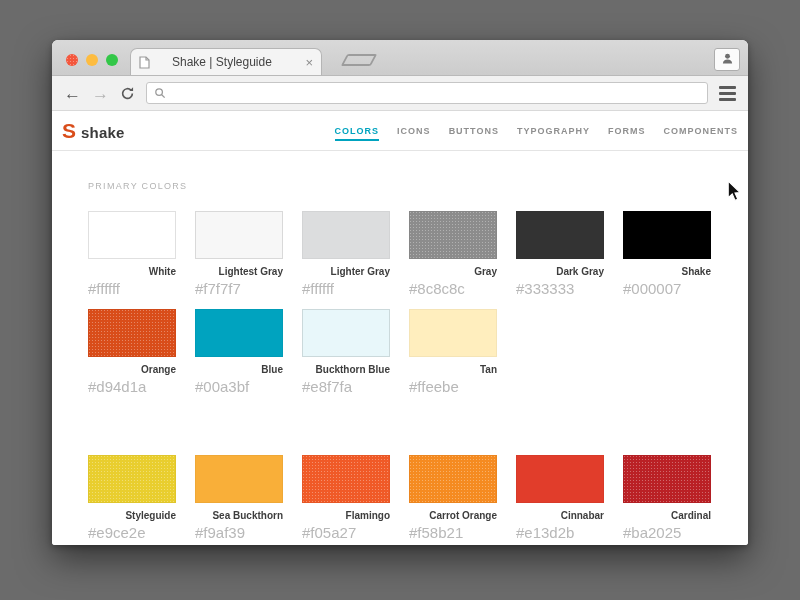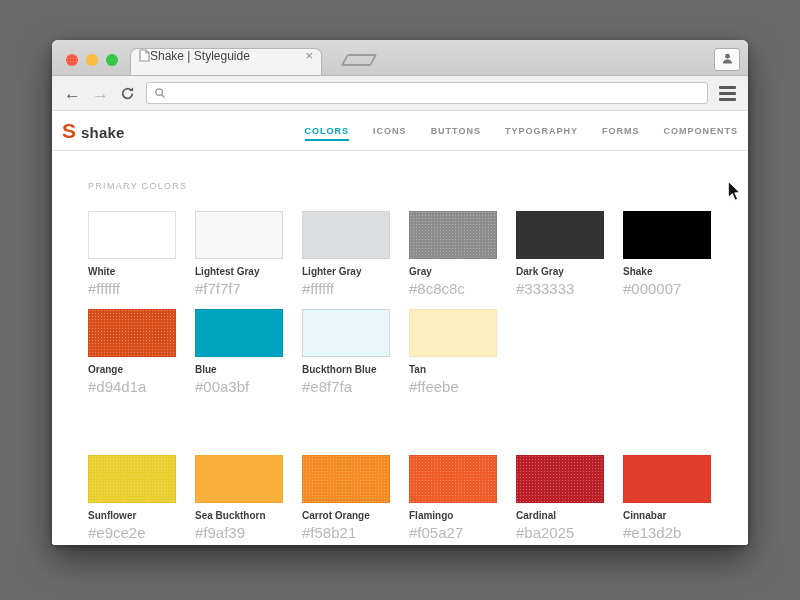--- a/index.html
+++ b/index.html
@@ -28,21 +28,21 @@
   .traffic { position: absolute; left: 14px; top: 14px; display: flex; gap: 8px; }
   .light { width: 12px; height: 12px; border-radius: 50%; display: inline-block; cursor: default; }
   .light.red    { background: #f4573d; background-image: radial-gradient(rgba(255,255,255,0.35) 0.7px, transparent 1px); background-size: 3px 3px; }
   .light.yellow { background: #fdbc40; }
   .light.green  { background: #33c748; }
 
   .tab {
     position: absolute; left: 78px; bottom: 0; width: 192px; height: 27px;
     background: #f4f4f4; border: 1px solid #b5b5b5; border-bottom: none;
     border-radius: 7px 7px 0 0;
-    display: flex; padding: 0 8px; gap: 0;
+    display: flex; align-items: center; padding: 0 8px; gap: 22px;
   }
   .tab-title { font-size: 12px; color: #444; flex: 1; white-space: nowrap; overflow: hidden; }
   .tab-close { font-size: 13px; color: #8b8b8b; cursor: default; line-height: 1; }
   .favicon { display: inline-flex; }
 
   .newtab-stub {
     position: absolute; left: 292px; bottom: 9px; width: 30px; height: 12px;
     border: 2px solid #9c9c9c; border-radius: 2px; transform: skewX(-28deg);
     background: transparent;
   }
@@ -80,21 +80,21 @@
     padding: 0 10px 0 10px; border-bottom: 1px solid #e4e4e4; background: #fff;
   }
   .brand { display: flex; align-items: baseline; gap: 5px; }
   .brand-logo {
     color: #d94d1a; font-weight: 800; font-size: 21px; line-height: 1;
     background-image: radial-gradient(rgba(255,255,255,0.25) 0.6px, transparent 1px);
     background-size: 3px 3px;
   }
   .brand-name { color: #3a3a3a; font-weight: 600; font-size: 15px; letter-spacing: 0.2px; }
 
-  .site-nav { margin-left: auto; display: flex; align-items: center; gap: 24px; height: 100%; }
+  .site-nav { margin-left: auto; display: flex; align-items: center; gap: 18px; height: 100%; }
   .nav-item {
     position: relative; font-size: 9px; font-weight: 700; letter-spacing: 1px;
     color: #8f8f8f; text-decoration: none; display: flex; align-items: center; height: 100%;
     cursor: pointer;
   }
   .nav-item.active { color: #00a3bf; }
   .nav-item.active::after {
     content: ""; position: absolute; left: 0; right: 0; bottom: 9px; height: 2px; background: #00a3bf;
   }
 
@@ -112,21 +112,21 @@
   .swatch-card { width: 88px; }
   .swatch-block {
     height: 48px; margin-bottom: 7px;
     box-shadow: inset 0 0 0 1px rgba(0,0,0,0.04);
   }
   .swatch-block.bordered { box-shadow: inset 0 0 0 1px rgba(0,0,0,0.12); }
   .swatch-block.textured {
     background-image: radial-gradient(rgba(255,255,255,0.32) 0.7px, transparent 1px);
     background-size: 3px 3px;
   }
-  .swatch-name { font-size: 10px; font-weight: 700; color: #3d3d3d; margin-bottom: 3px; }
+  .swatch-name { font-size: 10px; font-weight: 700; color: #3d3d3d; margin-bottom: 3px; text-align: right; }
   .swatch-hex { font-size: 15px; color: #b8b8b8; }
 
   
   .cursor { position: absolute; left: 726px; top: 180px; z-index: 50; pointer-events: none; }
 </style>
 </head>
 <body>
 
 <div class="desktop">
 
@@ -257,47 +257,47 @@
                 <div class="swatch-block" style="background-color: rgb(255, 238, 190);"></div>
                 <div class="swatch-name">Tan</div>
                 <div class="swatch-hex">#ffeebe</div>
               </div>
             </div>
           </section>
           <section class="color-section">
             <div class="swatch-grid">
               <div class="swatch-card">
                 <div class="swatch-block textured" style="background-color: rgb(233, 206, 46);"></div>
-                <div class="swatch-name">Sunflower</div>
+                <div class="swatch-name">Styleguide</div>
                 <div class="swatch-hex">#e9ce2e</div>
               </div>
               <div class="swatch-card">
                 <div class="swatch-block" style="background-color: rgb(249, 175, 57);"></div>
                 <div class="swatch-name">Sea Buckthorn</div>
                 <div class="swatch-hex">#f9af39</div>
               </div>
               <div class="swatch-card">
+                <div class="swatch-block textured" style="background-color: rgb(240, 90, 39);"></div>
+                <div class="swatch-name">Flamingo</div>
+                <div class="swatch-hex">#f05a27</div>
+              </div>
+              <div class="swatch-card">
                 <div class="swatch-block textured" style="background-color: rgb(245, 139, 33);"></div>
                 <div class="swatch-name">Carrot Orange</div>
                 <div class="swatch-hex">#f58b21</div>
               </div>
               <div class="swatch-card">
-                <div class="swatch-block textured" style="background-color: rgb(240, 90, 39);"></div>
-                <div class="swatch-name">Flamingo</div>
-                <div class="swatch-hex">#f05a27</div>
+                <div class="swatch-block" style="background-color: rgb(225, 61, 43);"></div>
+                <div class="swatch-name">Cinnabar</div>
+                <div class="swatch-hex">#e13d2b</div>
               </div>
               <div class="swatch-card">
                 <div class="swatch-block textured" style="background-color: rgb(186, 32, 37);"></div>
                 <div class="swatch-name">Cardinal</div>
                 <div class="swatch-hex">#ba2025</div>
-              </div>
-              <div class="swatch-card">
-                <div class="swatch-block" style="background-color: rgb(225, 61, 43);"></div>
-                <div class="swatch-name">Cinnabar</div>
-                <div class="swatch-hex">#e13d2b</div>
               </div>
             </div>
           </section>
         </div>
 
     </div>
   </div>
 
   <div class="cursor">
     <svg width="16" height="22" viewBox="0 0 12 19">

